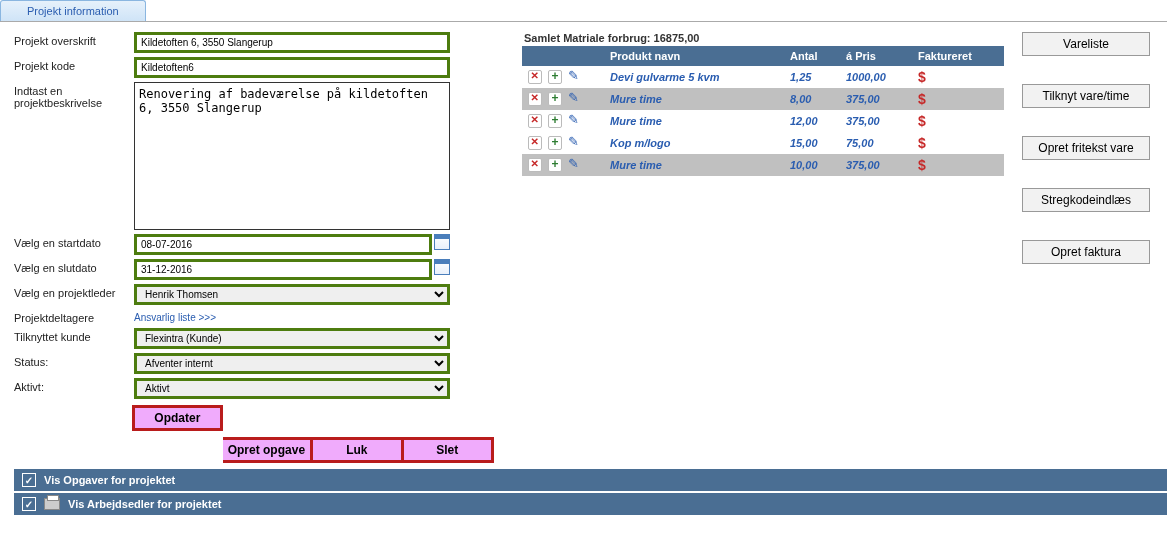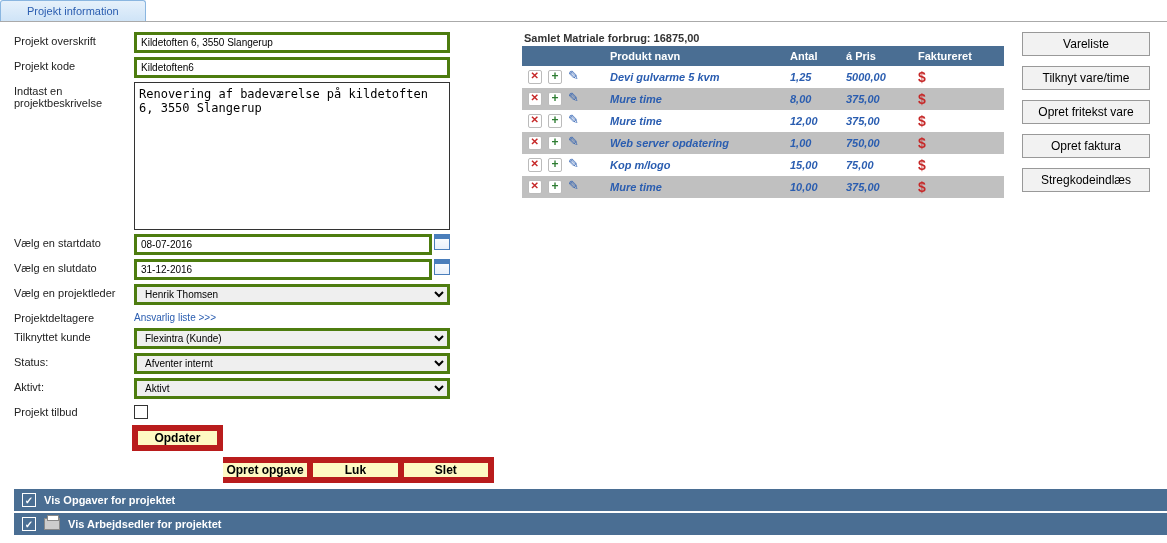--- a/index.html
+++ b/index.html
@@ -19,42 +19,42 @@
     width: 316px; height: 21px; border: 3px solid #4d7c0f; padding: 1px 4px; font-size: 10px;
   }
   .form-row textarea { width: 316px; height: 148px; border: 1px solid #333; padding: 4px; font-family: monospace; font-size: 12px; resize: none; overflow-y: scroll; }
   .date-row input[type=text] { width: 298px; }
   .cal-icon { width:16px; height:16px; border:1px solid #4a7ebb; background: linear-gradient(#fff,#e8f0fb); display:inline-flex; align-items:flex-start; justify-content:center; }
   .cal-icon::before { content:""; display:block; width:100%; height:4px; background:#4a7ebb; }
   .inline-link { color:#2a5db0; cursor:pointer; font-size:10px; padding-top:3px; }
   .checkbox { width:14px; height:14px; border:1px solid #333; margin-top:2px; }
 
   .btn-row { display:flex; margin-top:6px; margin-left:118px; }
-  .btn-row .fbtn { border:6px solid #b91c1c; background:#fef9c3; width:98px; height:26px; font-size:12px; cursor:pointer; font-weight:bold; }
+  .btn-row .fbtn { border:3px solid #b91c1c; background:#f0abfc; width:98px; height:26px; font-size:12px; cursor:pointer; font-weight:bold; }
   .btn-row .fbtn + .fbtn { border-left:none;margin-top:32px; }
 
   
   .summary-line { font-size:11px; font-weight:bold; margin-bottom:2px; padding-left:2px; }
   table.prod { border-collapse: collapse; width: 482px; font-size: 11px; }
   table.prod th { background:#4a6e93; color:#fff; text-align:left; padding:4px 6px; font-weight:bold; font-style:normal; }
   table.prod td { padding:3px 6px; color:#2a5db0; font-style:italic; font-weight:bold; height:22px; }
   table.prod tr.alt td { background:#c0c0c0; }
   table.prod td.icons { width:80px; font-style:normal; font-weight:normal; }
   .row-icons { display:flex; gap:6px; align-items:center; }
   .ri { width:14px; height:14px; display:inline-block; }
   .ri-del { background:#fff; border:1px solid #bbb; position:relative; border-radius:2px;}
   .ri-del::after { content:"✕"; color:#c62828; font-size:10px; position:absolute; left:1.5px; top:-1px; font-weight:bold; }
   .ri-add { background:#fff; border:1px solid #bbb; position:relative; border-radius:2px; }
   .ri-add::after { content:"+"; color:#2e7d32; font-size:12px; line-height:10px; position:absolute; left:2.5px; top:0px; font-weight:bold; }
   .ri-edit { position:relative; }
   .ri-edit::after { content:"✎"; color:#2a5db0; font-size:13px; position:absolute; left:0; top:-2px; }
   .dollar { color:#c62828; font-weight:bold; font-style:normal; font-size:14px; }
 
   
-  .side-buttons { display:flex; flex-direction:column; gap:10px; width:128px; }
+  .side-buttons { display:flex; flex-direction:column; gap:28px; width:128px; }
   .side-buttons button { border:1px solid #999; background:#f2f2f2; height:24px; font-size:12px; cursor:pointer; }
 
   
   .panel { background:#4a6e93; height:22px; display:flex; align-items:center; gap:8px; padding:0 8px; color:#fff; font-weight:bold; font-size:11px; margin:0 0 2px 14px; }
   .panel:first-of-type { margin-top:6px; }
   .pi { width:14px; height:14px; border:1px solid #fff; display:inline-flex; justify-content:center; align-items:center; font-size:10px; cursor:pointer; }
   .pi-check::after { content:"✓"; }
   .pi-print { width:16px; height:12px; background:#ccc; border:1px solid #888; position:relative; display:inline-block; }
   .pi-print::before { content:""; width:10px; height:4px; background:#fff; position:absolute; left:2px; top:-4px; border:1px solid #888; }
 </style>
@@ -113,24 +113,20 @@
     <div class="form-row">
       <label>Status:</label>
       <select><option>Afventer internt</option></select>
     </div>
 
     <div class="form-row">
       <label>Aktivt:</label>
       <select><option>Aktivt</option></select>
     </div>
 
-    <div class="form-row">
-      <label>Projekt tilbud</label>
-      <span class="checkbox"></span>
-    </div>
 
     <div class="btn-row">
       <button class="fbtn">Opdater</button>
       <button class="fbtn">Opret opgave</button>
       <button class="fbtn">Luk</button>
       <button class="fbtn">Slet</button>
     </div>
   </div>
 
   <div class="right">
@@ -150,21 +146,21 @@
             <tr>
               <td class="icons">
                 <div class="row-icons">
                   <span class="ri ri-del"></span>
                   <span class="ri ri-add"></span>
                   <span class="ri ri-edit"></span>
                 </div>
               </td>
               <td>Devi gulvarme 5 kvm</td>
               <td>1,25</td>
-              <td>5000,00</td>
+              <td>1000,00</td>
               <td><span class="dollar">$</span></td>
             </tr>
             <tr class="alt">
               <td class="icons">
                 <div class="row-icons">
                   <span class="ri ri-del"></span>
                   <span class="ri ri-add"></span>
                   <span class="ri ri-edit"></span>
                 </div>
               </td>
@@ -177,33 +173,20 @@
               <td class="icons">
                 <div class="row-icons">
                   <span class="ri ri-del"></span>
                   <span class="ri ri-add"></span>
                   <span class="ri ri-edit"></span>
                 </div>
               </td>
               <td>Mure time</td>
               <td>12,00</td>
               <td>375,00</td>
-              <td><span class="dollar">$</span></td>
-            </tr>
-            <tr class="alt">
-              <td class="icons">
-                <div class="row-icons">
-                  <span class="ri ri-del"></span>
-                  <span class="ri ri-add"></span>
-                  <span class="ri ri-edit"></span>
-                </div>
-              </td>
-              <td>Web server opdatering</td>
-              <td>1,00</td>
-              <td>750,00</td>
               <td><span class="dollar">$</span></td>
             </tr>
             <tr>
               <td class="icons">
                 <div class="row-icons">
                   <span class="ri ri-del"></span>
                   <span class="ri ri-add"></span>
                   <span class="ri ri-edit"></span>
                 </div>
               </td>
@@ -226,22 +209,22 @@
               <td><span class="dollar">$</span></td>
             </tr>
           </tbody>
       </table>
     </div>
 
     <div class="side-buttons">
       <button>Vareliste</button>
       <button>Tilknyt vare/time</button>
       <button>Opret fritekst vare</button>
+      <button>Stregkodeindlæs</button>
       <button>Opret faktura</button>
-      <button>Stregkodeindlæs</button>
     </div>
   </div>
 </div>
 
 <div class="panel">
   <span class="pi pi-check"></span>
   <span>Vis Opgaver for projektet</span>
 </div>
 <div class="panel">
   <span class="pi pi-check"></span>

